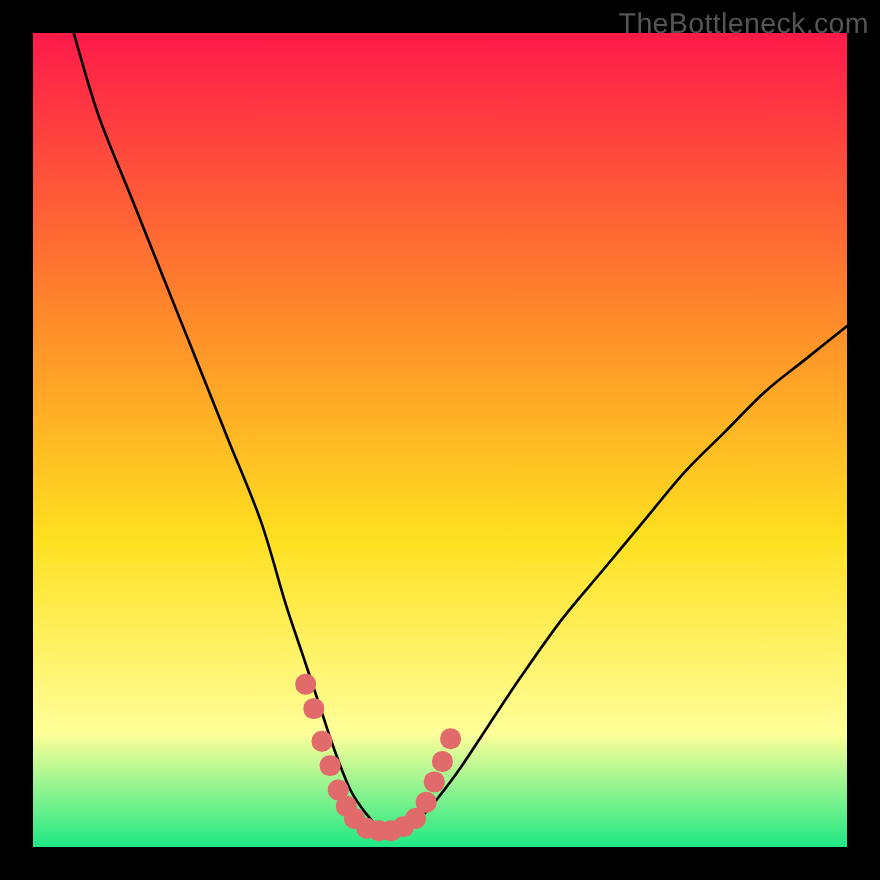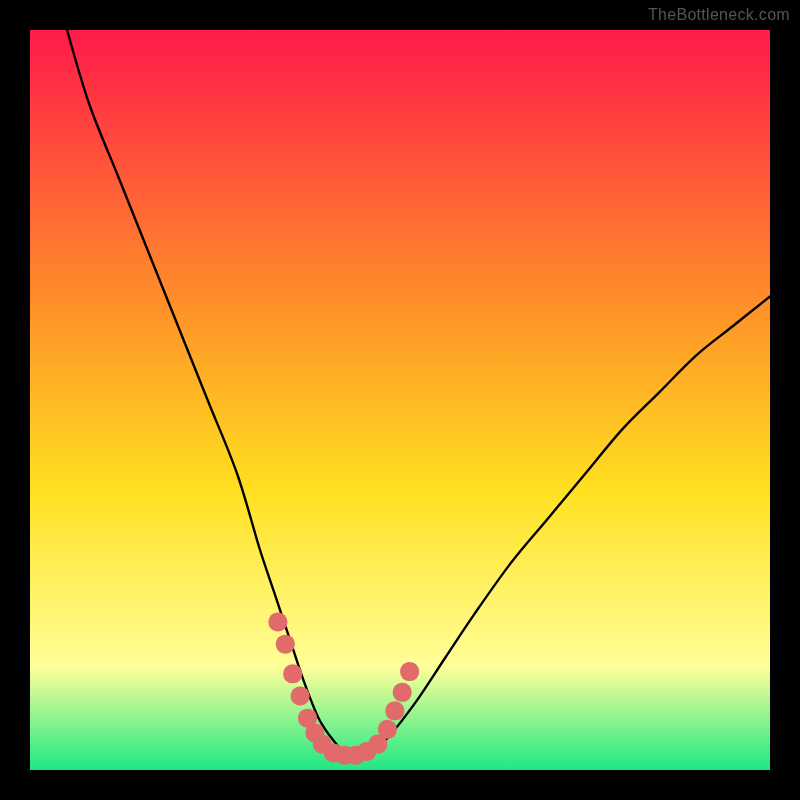--- a/index.html
+++ b/index.html
@@ -24,21 +24,21 @@
     left: 0;
     top: 0;
     width: 740px;
     height: 740px;
   }
   .watermark {
     position: absolute;
     top: 6px;
     right: 10px;
     color: #555555;
-    font-size: 16px;
+    font-size: 26px;
     font-weight: 500;
     letter-spacing: 0.3px;
     z-index: 10;
   }
   svg {
     display: block;
   }
 </style>
 </head>
 <body>

